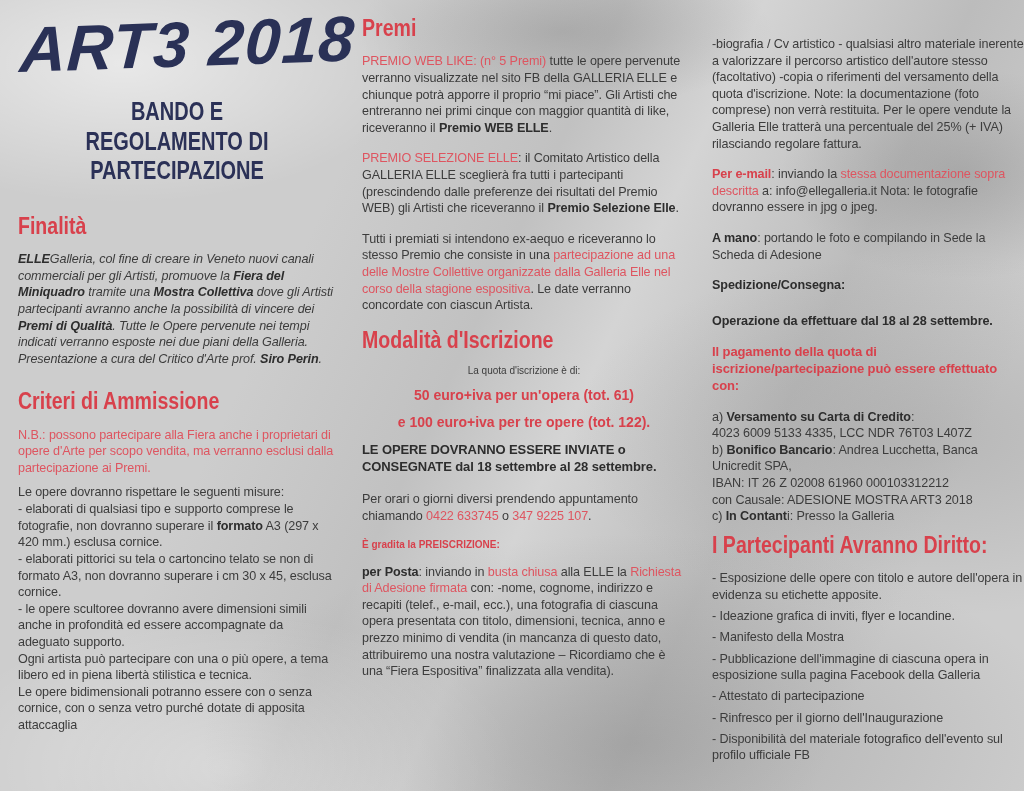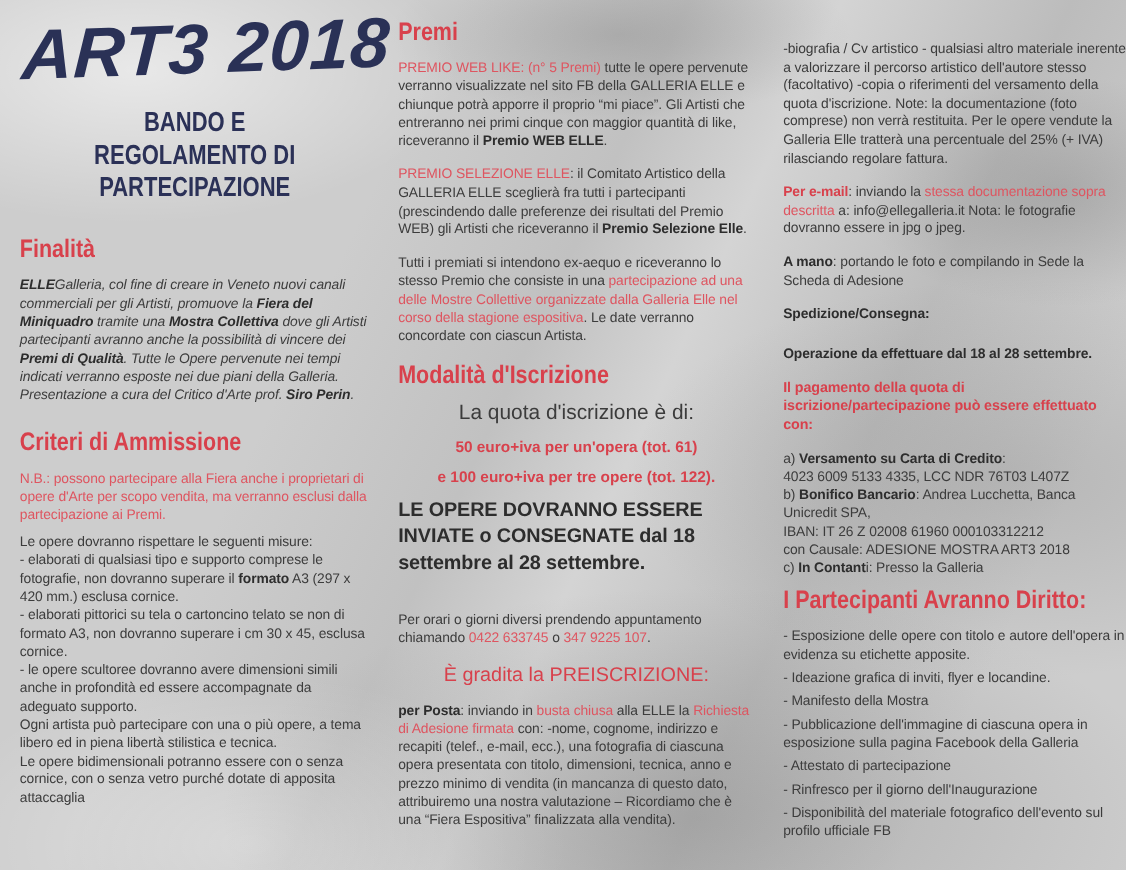--- a/index.html
+++ b/index.html
@@ -42,23 +42,23 @@
   }
   .h{
     font-size:23px;font-weight:bold;color:var(--red,#d8414c);
     transform:scaleX(.85);transform-origin:left center;
     margin:0 0 12px;white-space:nowrap;line-height:1.1;
   }
   .p{font-size:12.6px;line-height:1.32;letter-spacing:-.1px;margin:0 0 14px;}
   .p.tight{margin-bottom:8px;}
   .italic{font-style:italic;}
   .fee{color:var(--red,#d8414c);font-weight:bold;font-size:14px;text-align:center;margin:0 0 11px;}
-  .quota{font-size:19px;text-align:center;margin:4px 0 11px;}
-  .preis{color:var(--red,#d8414c);font-weight:normal;font-size:18px;text-align:center;margin:2px 0 14px;}
-  .deadline{font-weight:bold;color:#2d2d2d;font-size:18px;margin:10px 0 32px;}
+  .quota{font-size:10px;text-align:center;margin:4px 0 11px;}
+  .preis{color:var(--red,#d8414c);font-weight:bold;font-size:10px;text-align:left;margin:2px 0 14px;}
+  .deadline{font-weight:bold;color:#2d2d2d;font-size:13px;margin:10px 0 16px;}
   .rt-b{font-weight:bold;color:#2d2d2d;}
   .rt-r{color:var(--redl,#de5560);}
   .rt-R{color:var(--red,#d8414c);}
   .spacer-sm{height:8px;}
   .diritti-item{font-size:12.6px;line-height:1.3;letter-spacing:-.1px;margin:0 0 5px;}
 </style>
 </head>
 <body>
 
 <div class="page">

